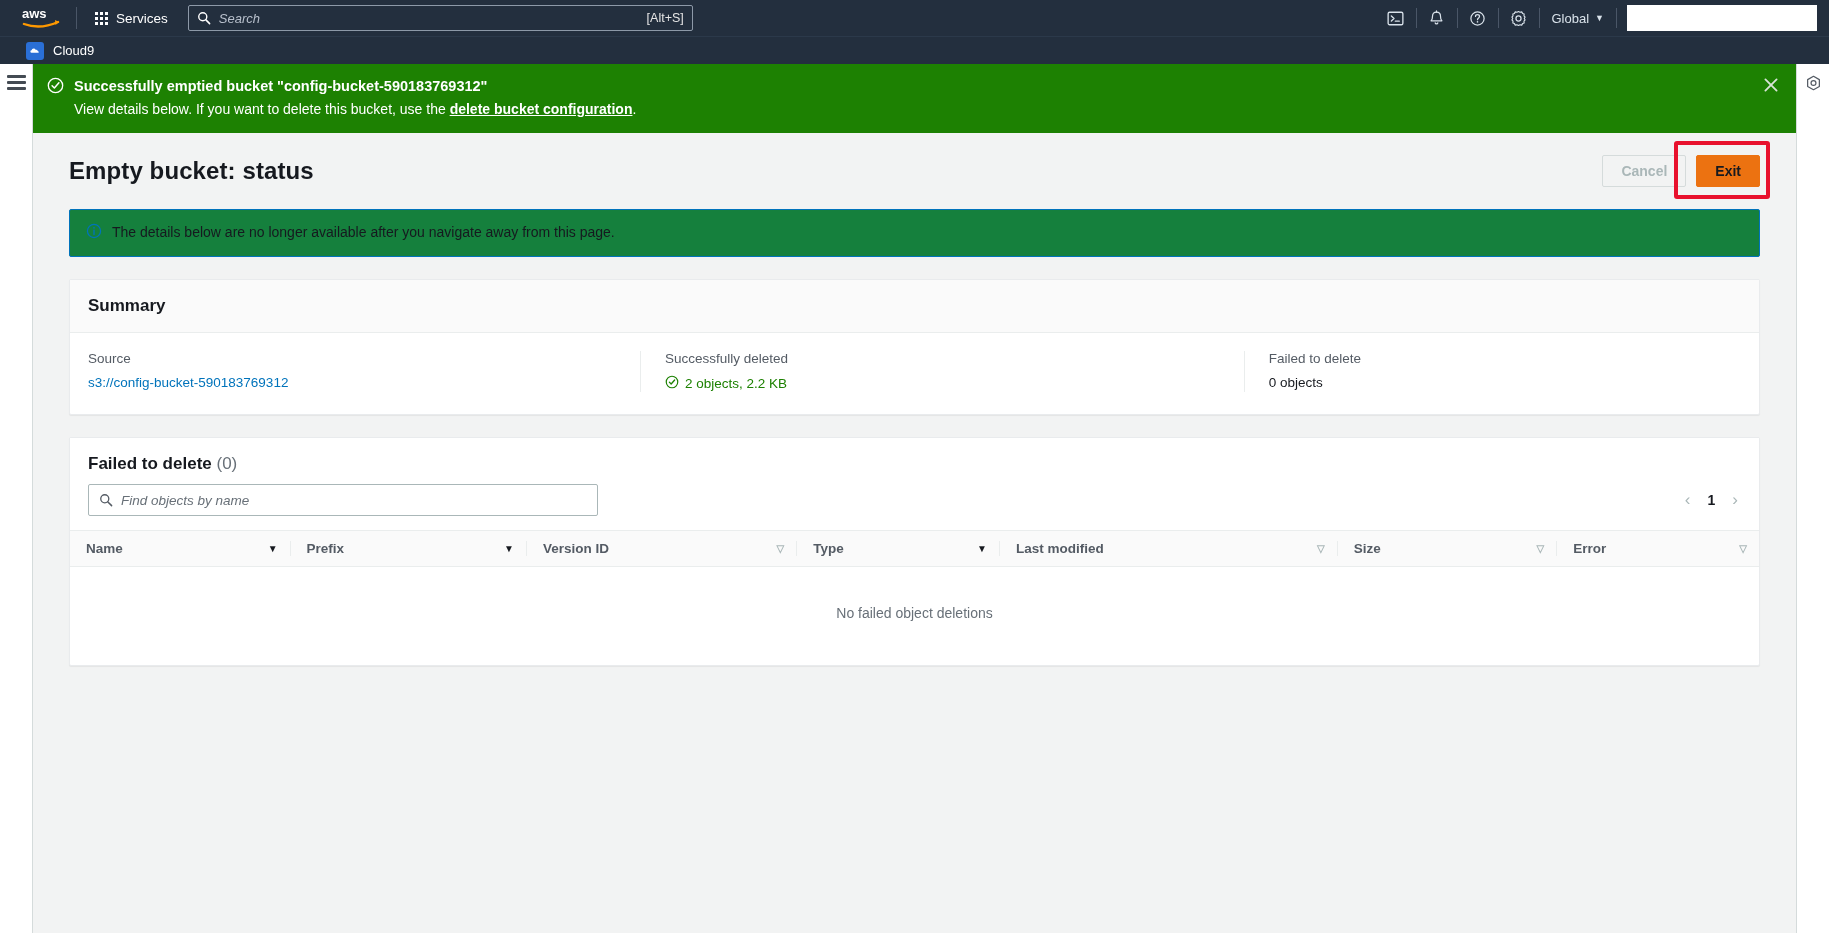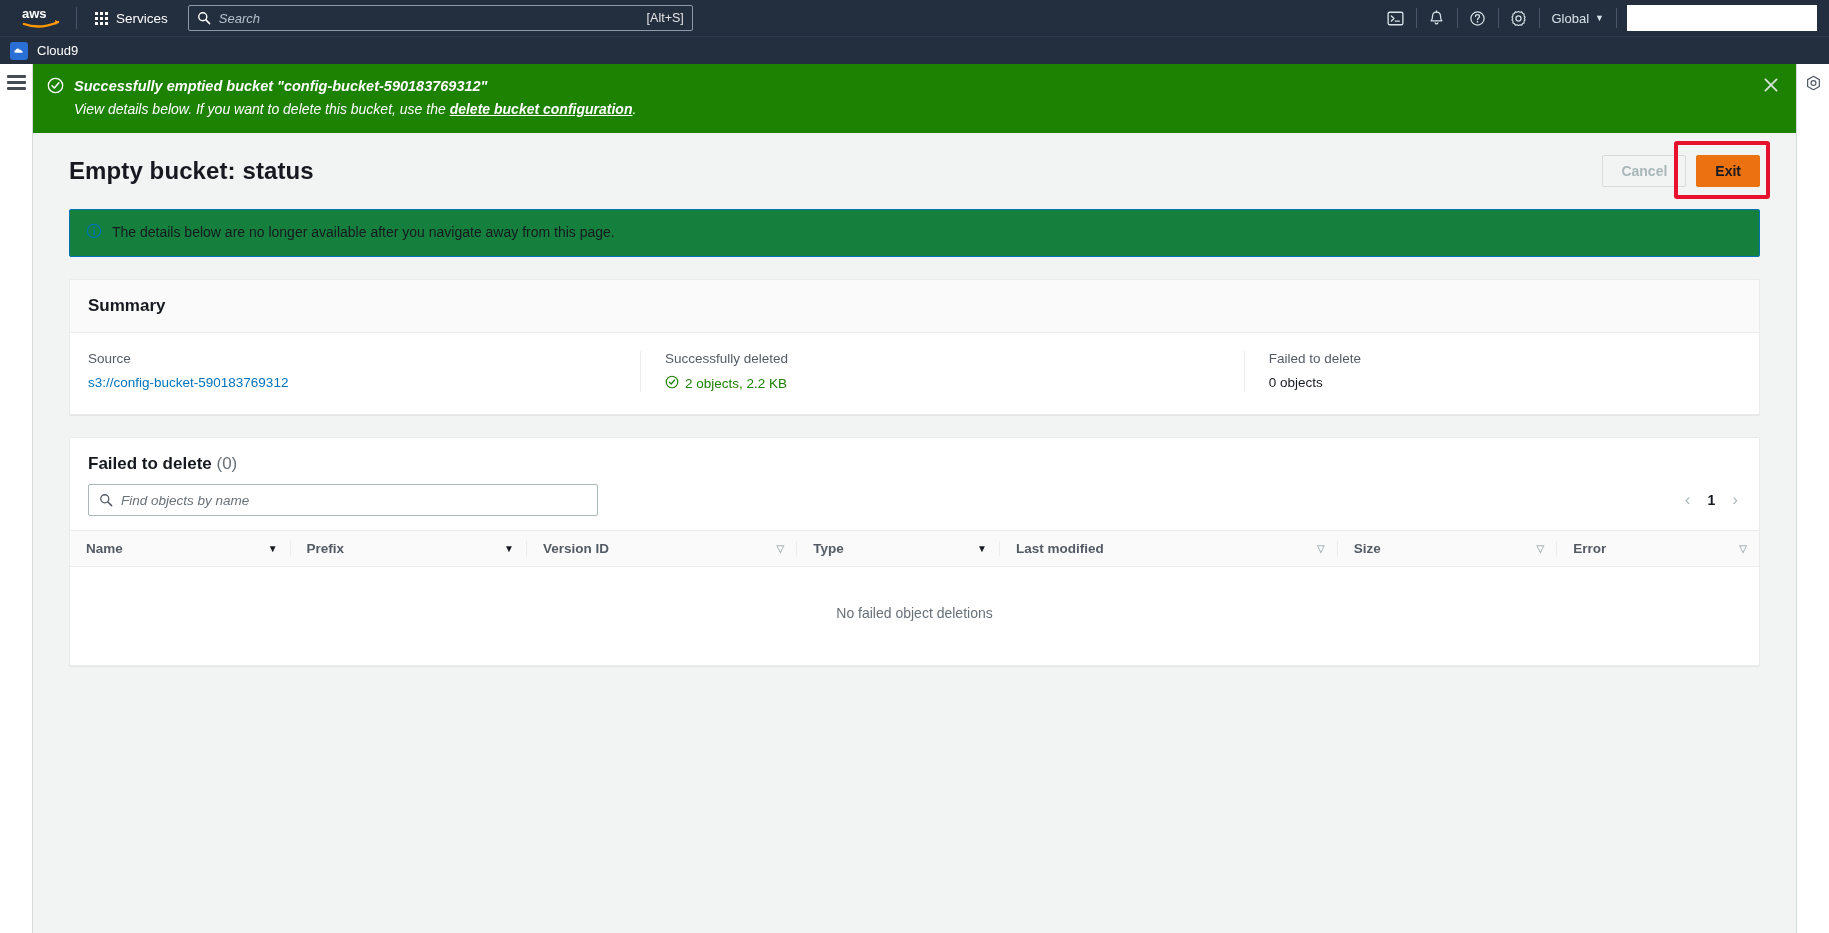--- a/index.html
+++ b/index.html
@@ -36,40 +36,40 @@
   .nav-icon { width:40px; height:36px; display:flex; align-items:center; justify-content:center;
     cursor:pointer; }
   .vdiv { width:1px; height:20px; background:#4a5667; }
   .region-btn { color:#d9e2ea; font-size:13px; padding:0 12px; display:flex; align-items:center;
     gap:6px; cursor:pointer; }
   .region-btn .caret { font-size:9px; }
   .acct-box { width:190px; height:26px; background:#ffffff; margin-left:10px; margin-right:2px; }
 
   
   .servicebar { height:28px; background:#232f3e; display:flex; align-items:center;
-     padding-left:10px; gap:9px; border-top:1px solid #2b394a;}
+     padding-left:26px; gap:9px; border-top:1px solid #2b394a;}
   .c9-icon { width:18px; height:18px; background:#2a6fd6; border-radius:3px;
      display:flex; align-items:center; justify-content:center; }
   .servicebar .name { color:#ffffff; font-size:13px; }
 
   
   .body-wrap { display:flex; height: calc(933px - 64px); background:#f2f3f3; }
   .leftrail { width:33px; background:#ffffff; border-right:1px solid #d5dbdb; padding-top:11px;
       display:flex; justify-content:center; }
   .burger { width:19px; cursor:pointer; }
   .burger i { display:block; height:2.5px; background:#444b53; margin-bottom:3.5px; border-radius:1px;}
   .rightrail { width:33px; background:#ffffff; border-left:1px solid #d5dbdb; padding-top:11px;
       display:flex; justify-content:center; }
   .content { flex:1; display:flex; flex-direction:column; min-width:0; }
 
   
   .flash { background:#1d8102; color:#fff; padding:12px 18px 13px 14px; display:flex; gap:10px;
      position:relative; }
   .flash .ic { flex:0 0 auto; margin-top:1px; }
-  .flash .txt { flex:1;font-style:italic; }
+  .flash .txt { flex:1; }
   .flash .title { font-size:14.5px; font-weight:bold; line-height:1.4; }
   .flash .sub { font-size:14px; line-height:1.5; margin-top:3px; }
   .flash .sub a { color:#fff; text-decoration:underline; font-weight:bold; }
   .flash .close { position:absolute; right:16px; top:12px; cursor:pointer; opacity:.95; }
 
   
   .page { flex:1; background:#f2f3f3; padding: 22px 36px 0 36px; overflow:hidden; }
   .page-head { display:flex; align-items:center; justify-content:flex-start; gap:16px;
      position:relative; margin-bottom:22px; }
   .page-title { font-size:24px; font-weight:bold; color:#16191f; letter-spacing:.1px; }

